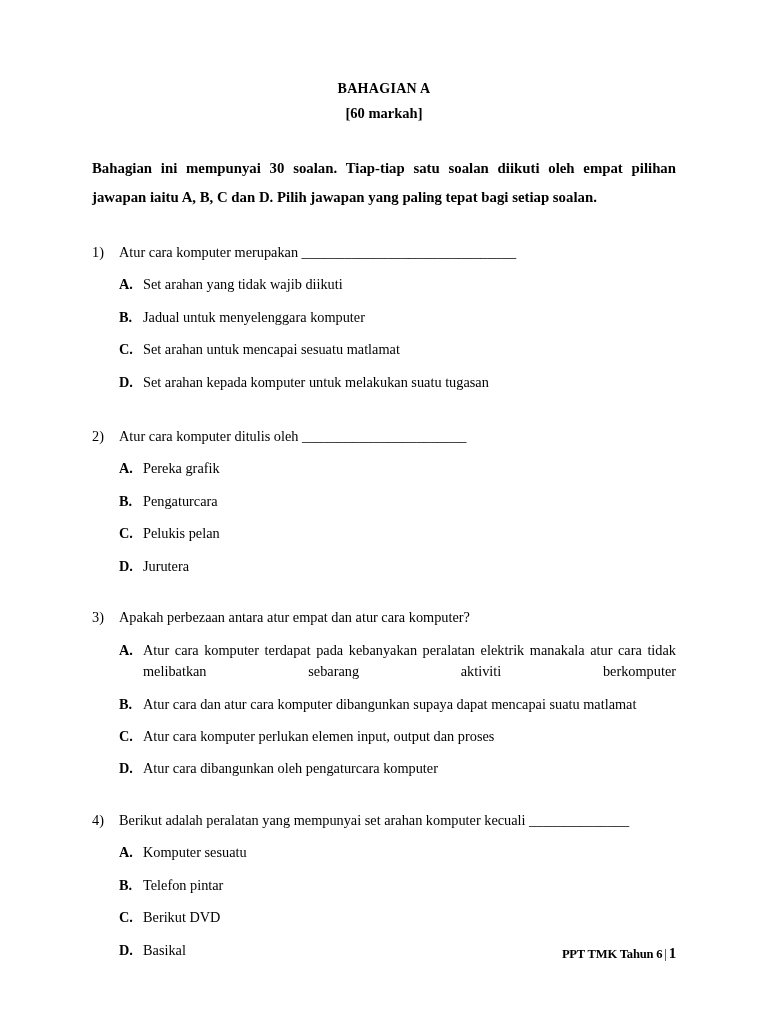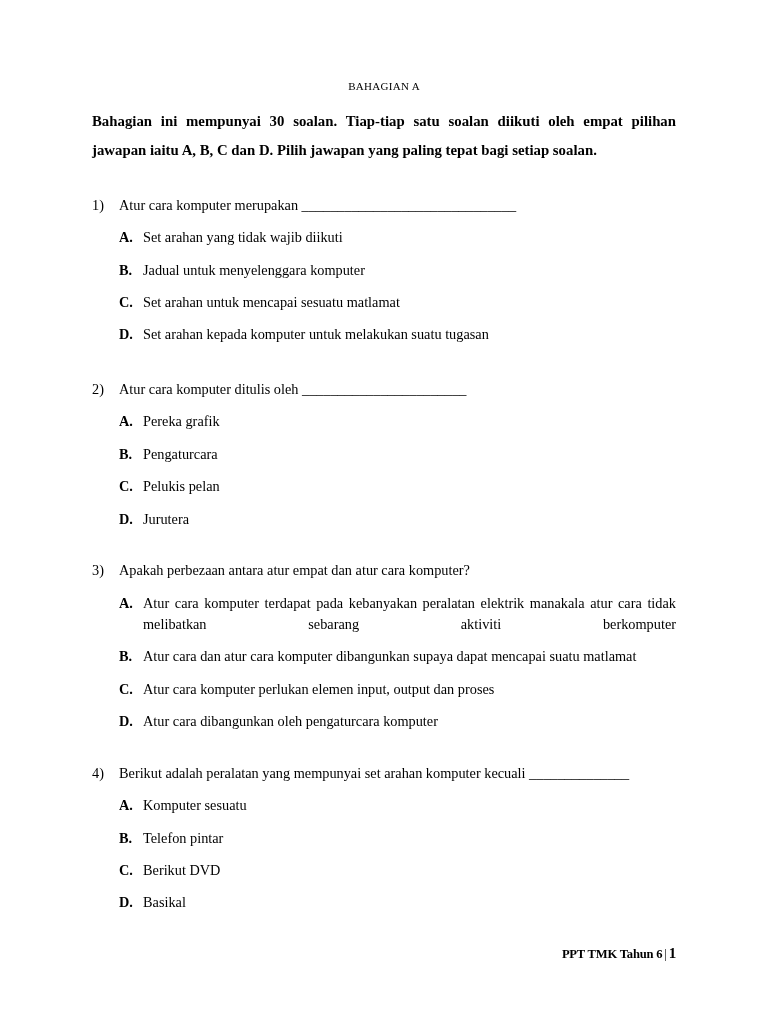--- a/index.html
+++ b/index.html
@@ -17,34 +17,34 @@
   }
   .page {
     width: 768px;
     height: 1024px;
     box-sizing: border-box;
     padding: 78px 92px 0 92px;
     position: relative;
   }
   .doc-title {
     text-align: center;
-    font-weight: normal;
-    font-size: 11px;
+    font-weight: bold;
+    font-size: 14px;
     letter-spacing: 0.3px;
     line-height: 1.55;
   }
   .doc-subtitle {
     text-align: center;
     font-weight: bold;
     font-size: 14.5px;
     line-height: 1.55;
     margin-top: 2px;
   }
   .instruction {
-    margin-top: 12px;
+    margin-top: 30px;
     font-weight: bold;
     font-size: 14.8px;
     line-height: 1.95;
     text-align: justify;
     text-justify: inter-word;
   }
   .question-block {
     margin-top: 26px;
   }
   .q-row {
@@ -109,20 +109,21 @@
     text-align: justify;
     text-align-last: justify;
   }
 </style>
 </head>
 <body>
 
 <div class="page">
 
   <div class="doc-title">BAHAGIAN A</div>
+  <div class="doc-subtitle">[60 markah]</div>
 
   <div class="instruction">Bahagian ini mempunyai 30 soalan. Tiap-tiap satu soalan diikuti oleh empat pilihan jawapan iaitu A, B, C dan D. Pilih jawapan yang paling tepat bagi setiap soalan.</div>
 
   <div class="question-block blockspace-1">
     <div class="q-row">
       <span class="q-num">1)</span>
       <span class="q-text">Atur cara komputer merupakan ______________________________</span>
     </div>
     <div class="options">
       <div class="opt-row">

